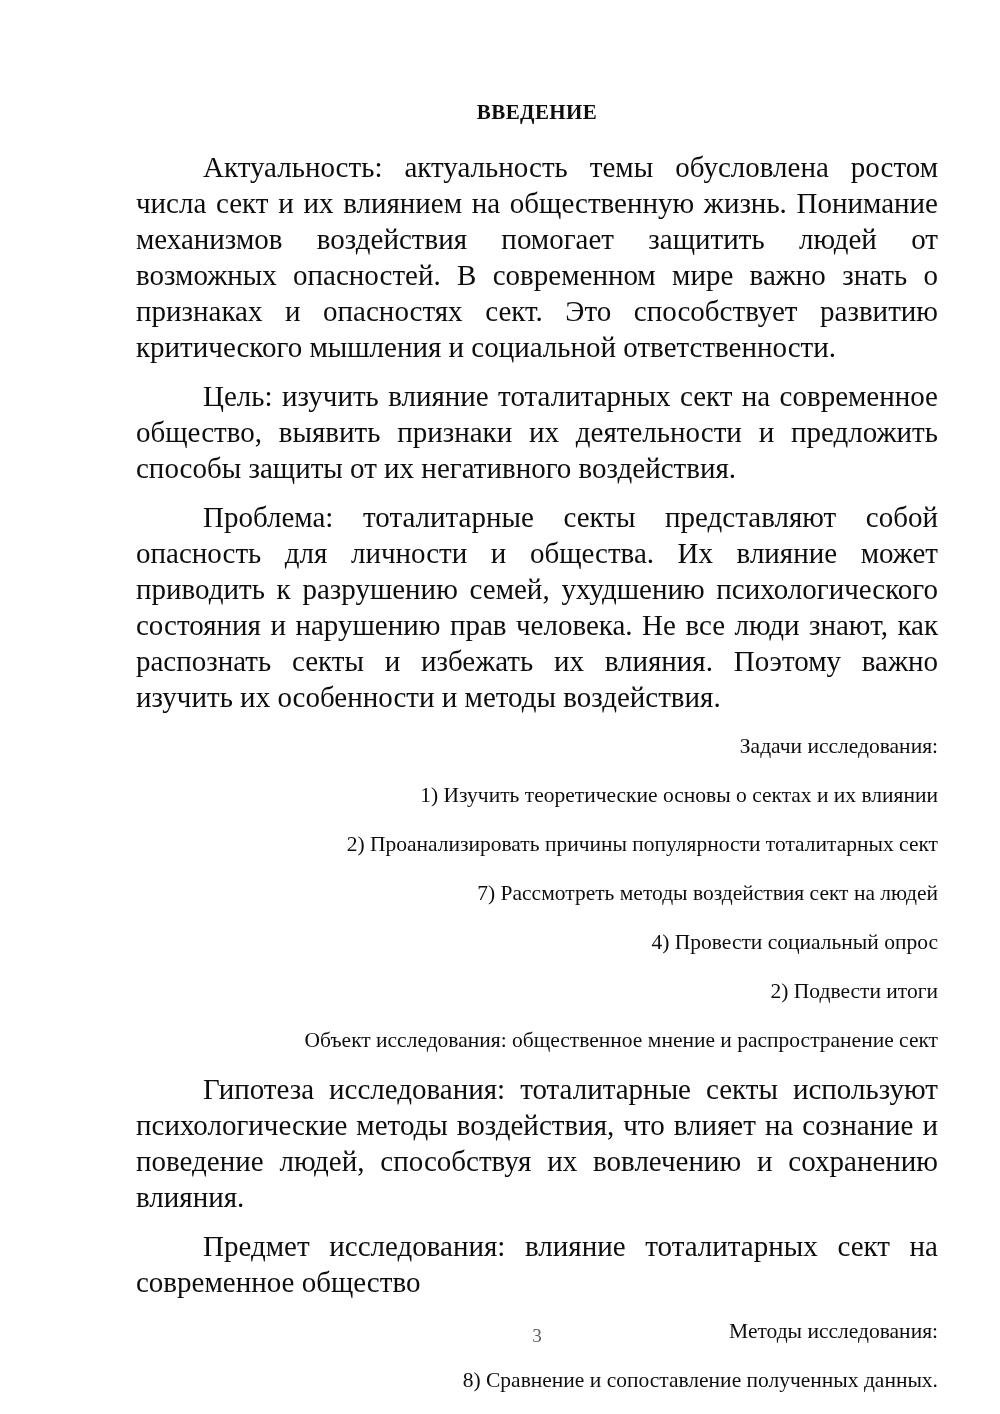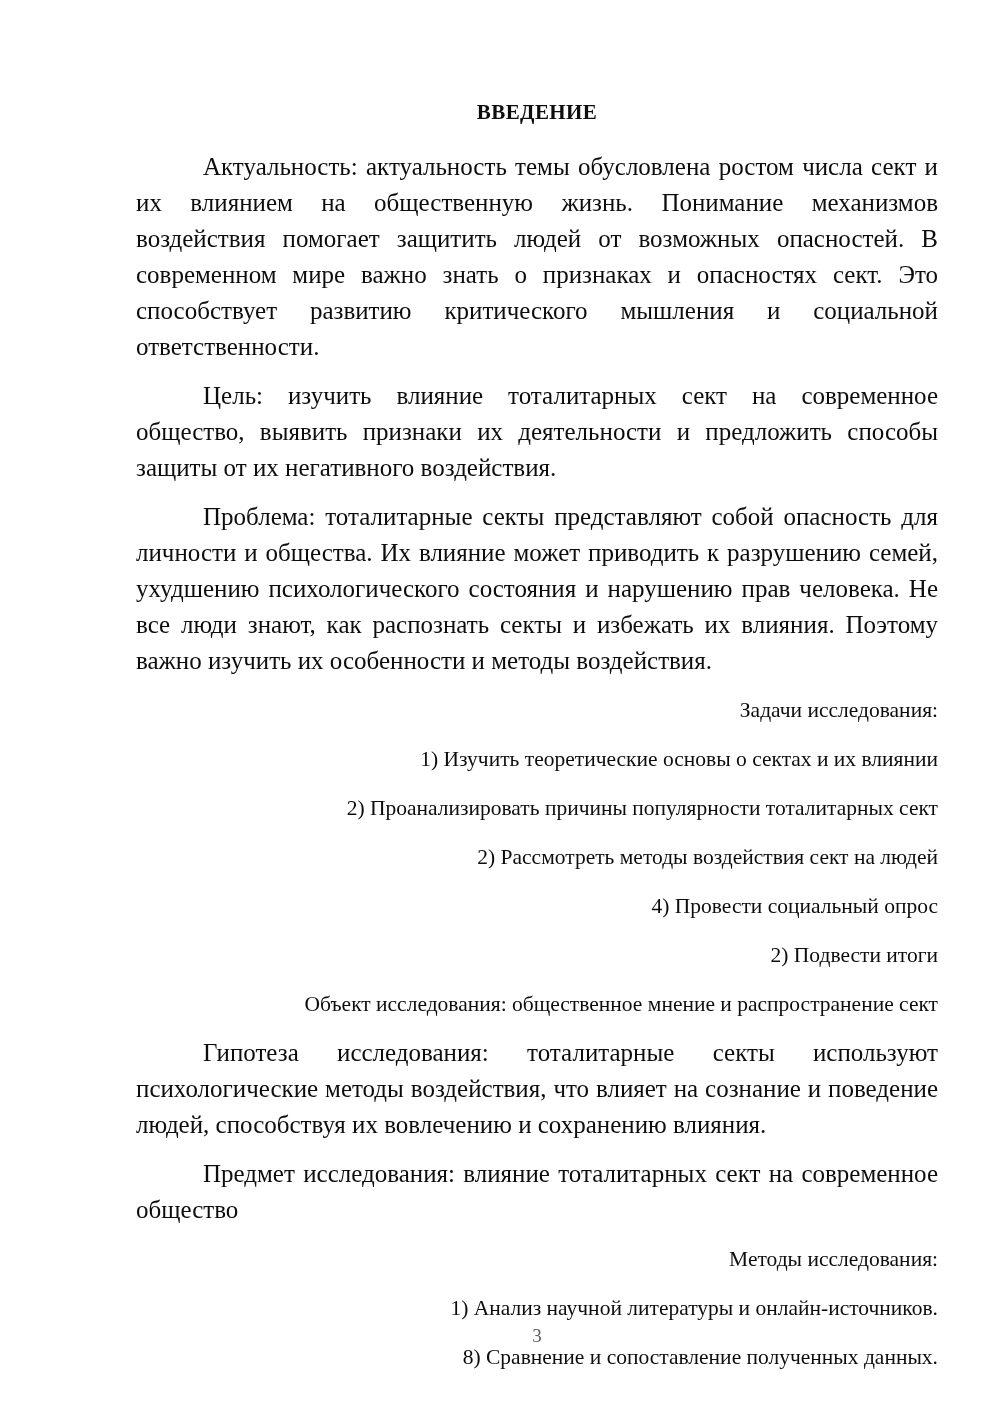--- a/index.html
+++ b/index.html
@@ -25,21 +25,21 @@
   }
   .doc-title {
     font-size: 21px;
     font-weight: bold;
     text-align: center;
     letter-spacing: 0.4px;
     line-height: 30px;
     margin: 0 0 22px 0;
   }
   .para {
-    font-size: 25px;
+    font-size: 29px;
     line-height: 36px;
     text-align: justify;
     text-justify: inter-word;
     text-indent: 67px;
     margin: 0 0 13px 0;
     hyphens: none;
   }
   .lead {
     font-size: 21.5px;
     line-height: 36px;
@@ -83,35 +83,34 @@
 
     <p class="para">Цель: изучить влияние тоталитарных сект на современное общество, выявить признаки их деятельности и предложить способы защиты от их негативного воздействия.</p>
 
     <p class="para">Проблема: тоталитарные секты представляют собой опасность для личности и общества. Их влияние может приводить к разрушению семей, ухудшению психологического состояния и нарушению прав человека. Не все люди знают, как распознать секты и избежать их влияния. Поэтому важно изучить их особенности и методы воздействия.</p>
 
     <p class="lead">Задачи исследования:</p>
 
     <ul class="list">
       <li class="list-item">1) Изучить теоретические основы о сектах и их влиянии</li>
       <li class="list-item">2) Проанализировать причины популярности тоталитарных сект</li>
-      <li class="list-item">2) Рассмотреть методы воздействия сект на людей</li>
+      <li class="list-item">7) Рассмотреть методы воздействия сект на людей</li>
       <li class="list-item">4) Провести социальный опрос</li>
       <li class="list-item">2) Подвести итоги</li>
     </ul>
 
     <p class="lead">Объект исследования: общественное мнение и распространение сект</p>
 
     <p class="para">Гипотеза исследования: тоталитарные секты используют психологические методы воздействия, что влияет на сознание и поведение людей, способствуя их вовлечению и сохранению влияния.</p>
 
     <p class="para">Предмет исследования: влияние тоталитарных сект на современное общество</p>
 
     <p class="lead">Методы исследования:</p>
 
     <ul class="list">
-      <li class="list-item">1) Анализ научной литературы и онлайн-источников.</li>
       <li class="list-item">8) Сравнение и сопоставление полученных данных.</li>
     </ul>
 
   </div>
 
   <div class="page-number">3</div>
 
 </div>
 
 </body></html>

